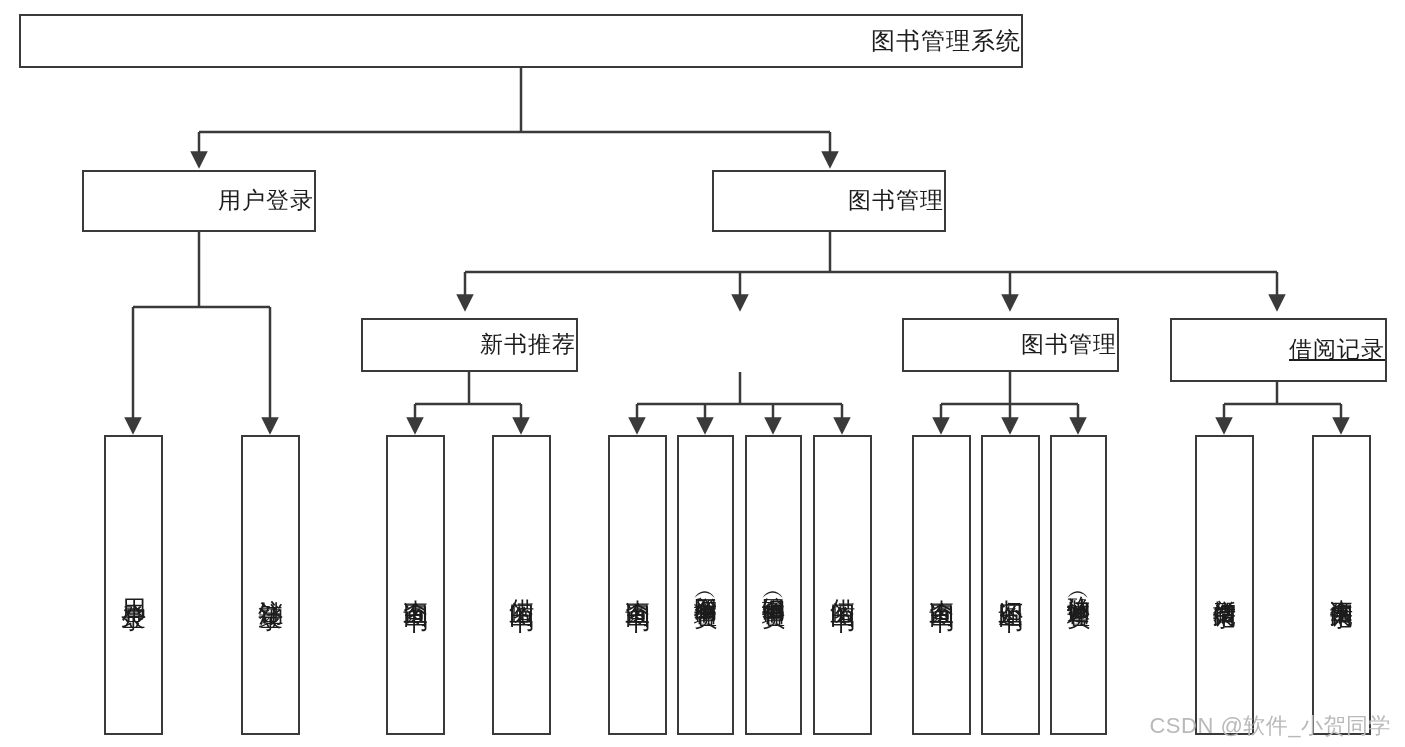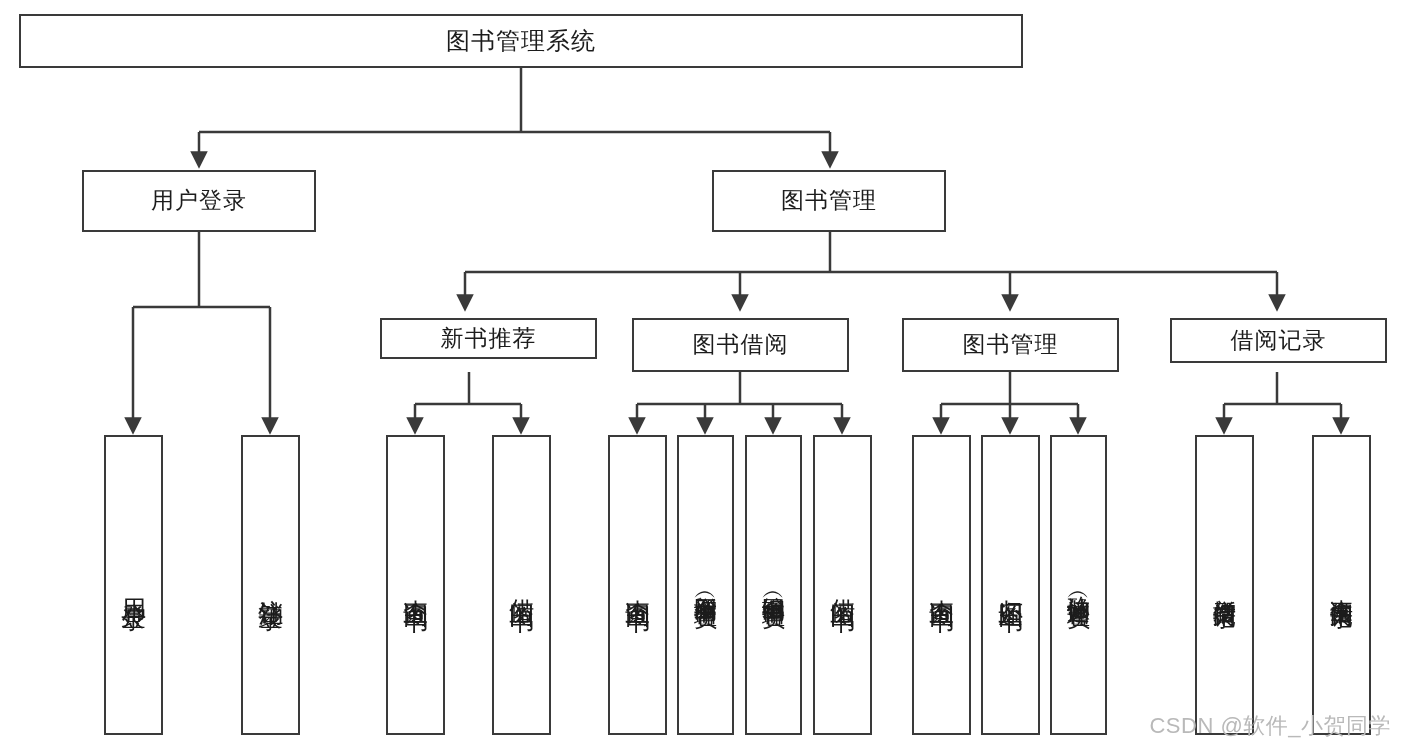--- a/index.html
+++ b/index.html
@@ -26,21 +26,21 @@
     height: 747px;
     pointer-events: none;
   }
   .node {
     position: absolute;
     box-sizing: border-box;
     background: #ffffff;
     border: 2.5px solid #3a3a3a;
     display: flex;
     align-items: center;
-    justify-content: center;
+    justify-content: flex-end;
     color: #1c1c1c;
     z-index: 2;
   }
   .node .lbl {
     display: block;
     text-align: center;
     line-height: 1.28;
     white-space: nowrap;
   }
   
@@ -140,30 +140,27 @@
     <span class="lbl">图书管理系统</span>
   </div>
 
   <div class="node horiz" style="left:82px; top:170px; width:234px; height:62px;">
     <span class="lbl">用户登录</span>
   </div>
   <div class="node horiz" style="left:712px; top:170px; width:234px; height:62px;">
     <span class="lbl">图书管理</span>
   </div>
 
-  <div class="node horiz" style="left:380px; top:318px; width:217px; height:41px;">
+  <div class="node horiz" style="left:361px; top:318px; width:217px; height:54px;">
     <span class="lbl">新书推荐</span>
-  </div>
-  <div class="node horiz" style="left:632px; top:318px; width:217px; height:54px;">
-    <span class="lbl">图书借阅</span>
   </div>
   <div class="node horiz" style="left:902px; top:318px; width:217px; height:54px;">
     <span class="lbl">图书管理</span>
   </div>
-  <div class="node horiz" style="left:1170px; top:318px; width:217px; height:45px;">
+  <div class="node horiz" style="left:1170px; top:318px; width:217px; height:64px;text-decoration:underline;">
     <span class="lbl">借阅记录</span>
   </div>
 
   <div class="node vert" style="left:104px; top:435px; width:59px; height:300px;">
     <span class="lbl">用户登录</span>
   </div>
   <div class="node vert" style="left:241px; top:435px; width:59px; height:300px;">
     <span class="lbl">注销登录</span>
   </div>
 

